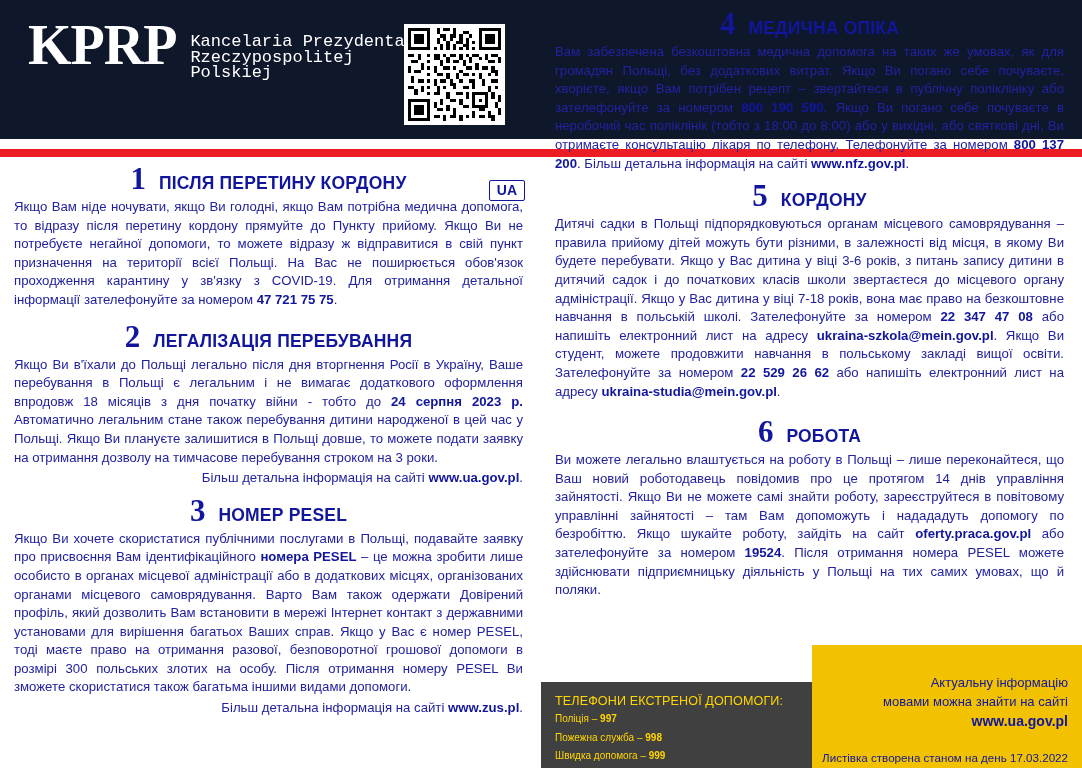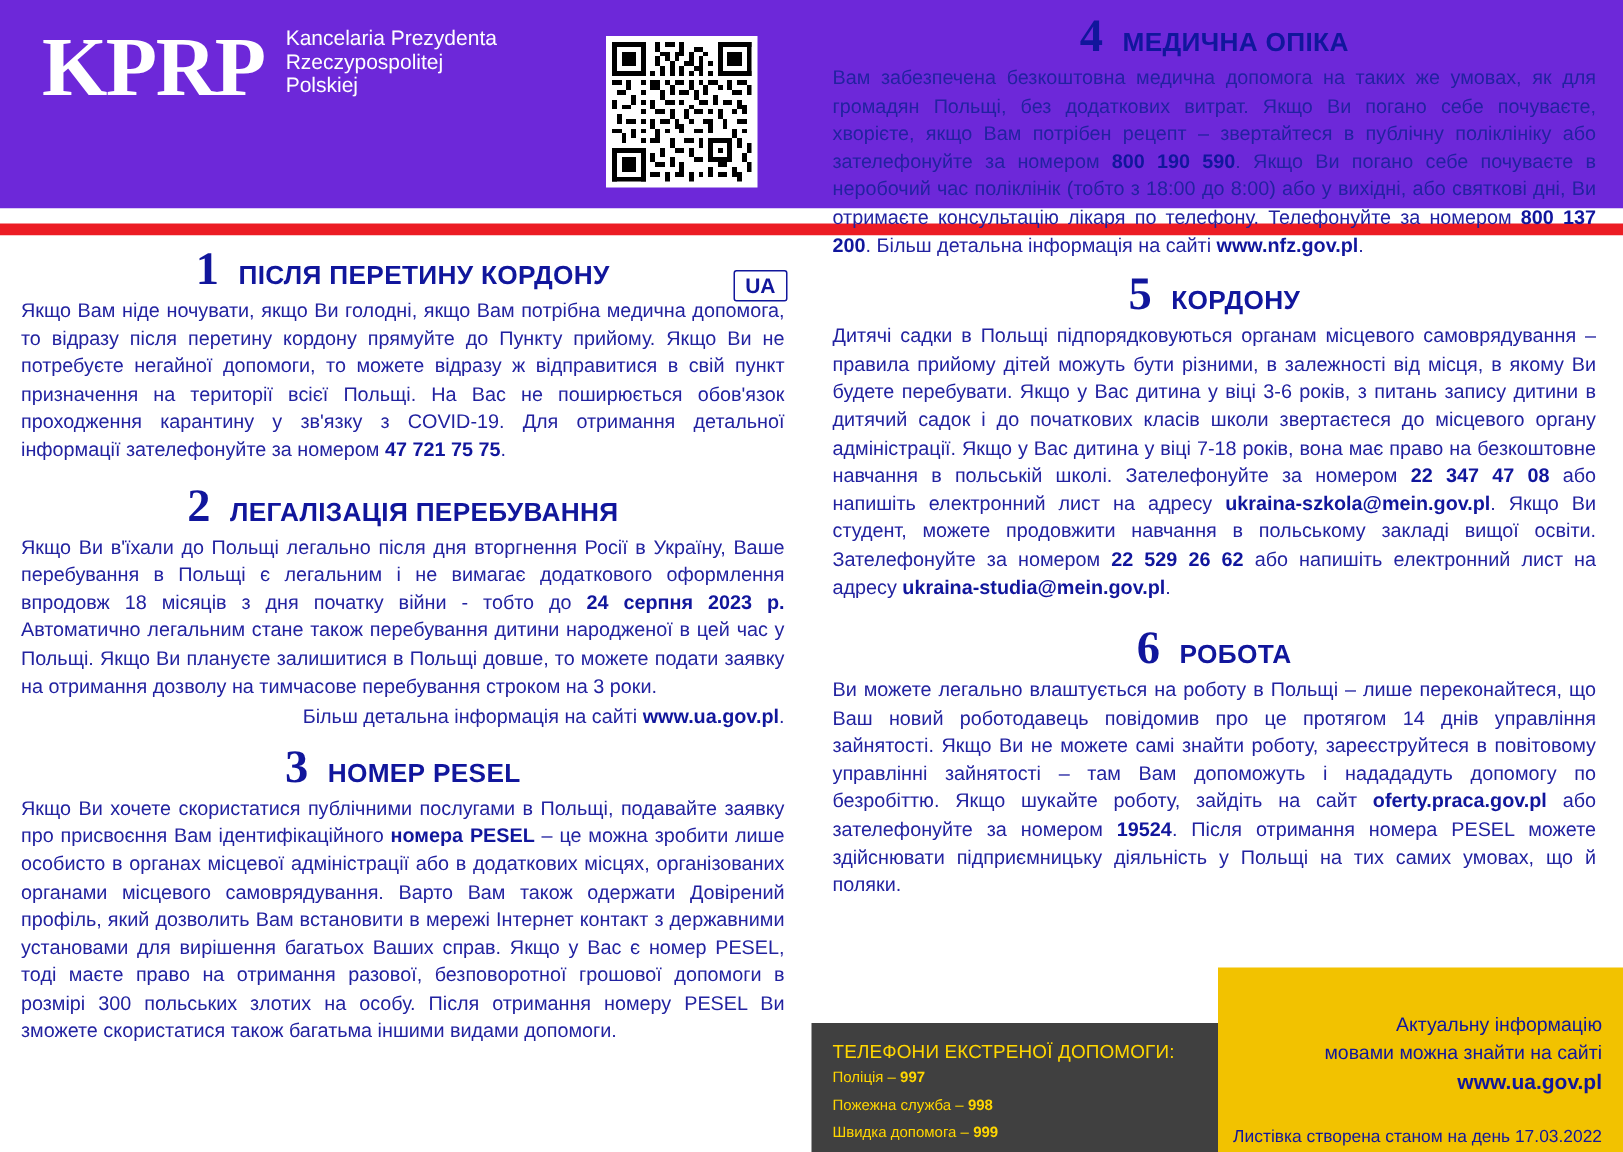--- a/index.html
+++ b/index.html
@@ -8,32 +8,32 @@
     background:#ffffff;
     font-family:"Liberation Sans", sans-serif;
     color:#1a1a8c;
     overflow:hidden;
   }
   .page{position:relative;width:1082px;height:768px;}
 
   
   .header{
     position:absolute;left:0;top:0;width:1082px;height:139px;
-    background:#6d28d9;
+    background:#0f172a;
   }
   .logo-block{position:absolute;left:28px;top:18px;display:flex;align-items:flex-start;}
   .logo-mark{
     font-family:"Liberation Serif", serif;
     font-size:56px;line-height:54px;color:#ffffff;font-weight:700;
     letter-spacing:-1px;
   }
   .logo-sub{
-    margin-left:14px;margin-top:0;
-    font-family:Liberation Sans, sans-serif;
-    font-size:14px;line-height:15.5px;color:#ffffff;
+    margin-left:14px;margin-top:16px;
+    font-family:Liberation Mono, monospace;
+    font-size:17px;line-height:15.5px;color:#ffffff;
   }
   .qr{
     position:absolute;left:404px;top:24px;width:101px;height:101px;
     background:#ffffff;padding:4px;box-sizing:border-box;
   }
   .qr svg{display:block;width:93px;height:93px;}
 
   
   .stripe-white{position:absolute;left:0;top:139px;width:1082px;height:10px;background:#ffffff;}
   .stripe-red{position:absolute;left:0;top:149px;width:1082px;height:8px;background:#ec1c24;}
@@ -281,20 +281,21 @@
     <p class="body-txt">Якщо Ви в'їхали до Польщі легально після дня вторгнення Росії в Україну, Ваше перебування в Польщі є легальним і не вимагає додаткового оформлення впродовж 18 місяців з дня початку війни - тобто до <b>24 серпня 2023 р.</b> Автоматично легальним стане також перебування дитини народженої в цей час у Польщі. Якщо Ви плануєте залишитися в Польщі довше, то можете подати заявку на отримання дозволу на тимчасове перебування строком на 3 роки.</p>
     <p class="body-txt last">Більш детальна інформація на сайті <b>www.ua.gov.pl</b>.</p>
 
     <div class="gap-sm"></div>
 
     <div class="sec-head">
       <span class="sec-num">3</span>
       <span class="sec-title">НОМЕР PESEL</span>
     </div>
     <p class="body-txt">Якщо Ви хочете скористатися публічними послугами в Польщі, подавайте заявку про присвоєння Вам ідентифікаційного <b>номера PESEL</b> – це можна зробити лише особисто в органах місцевої адміністрації або в додаткових місцях, організованих органами місцевого самоврядування. Варто Вам також одержати Довірений профіль, який дозволить Вам встановити в мережі Інтернет контакт з державними установами для вирішення багатьох Ваших справ. Якщо у Вас є номер PESEL, тоді маєте право на отримання разової, безповоротної грошової допомоги в розмірі 300 польських злотих на особу. Після отримання номеру PESEL Ви зможете скористатися також багатьма іншими видами допомоги.</p>
+    <p class="body-txt last">Більш детальна інформація на сайті <b>www.zus.pl</b>.</p>
   </div>
 
   <div class="col col-right" style="top:8px;">
 
     <div class="sec-head">
       <span class="sec-num">4</span>
       <span class="sec-title">МЕДИЧНА ОПІКА</span>
     </div>
     <p class="body-txt">Вам забезпечена безкоштовна медична допомога на таких же умовах, як для громадян Польщі, без додаткових витрат. Якщо Ви погано себе почуваєте, хворієте, якщо Вам потрібен рецепт –  звертайтеся в публічну поліклініку або зателефонуйте за номером <b>800 190 590</b>. Якщо Ви погано себе почуваєте в неробочий час поліклінік (тобто з 18:00 до 8:00) або у вихідні, або святкові дні, Ви отримаєте консультацію лікаря по телефону. Телефонуйте за номером <b>800 137 200</b>. Більш детальна інформація на сайті <b>www.nfz.gov.pl</b>.</p>
 

